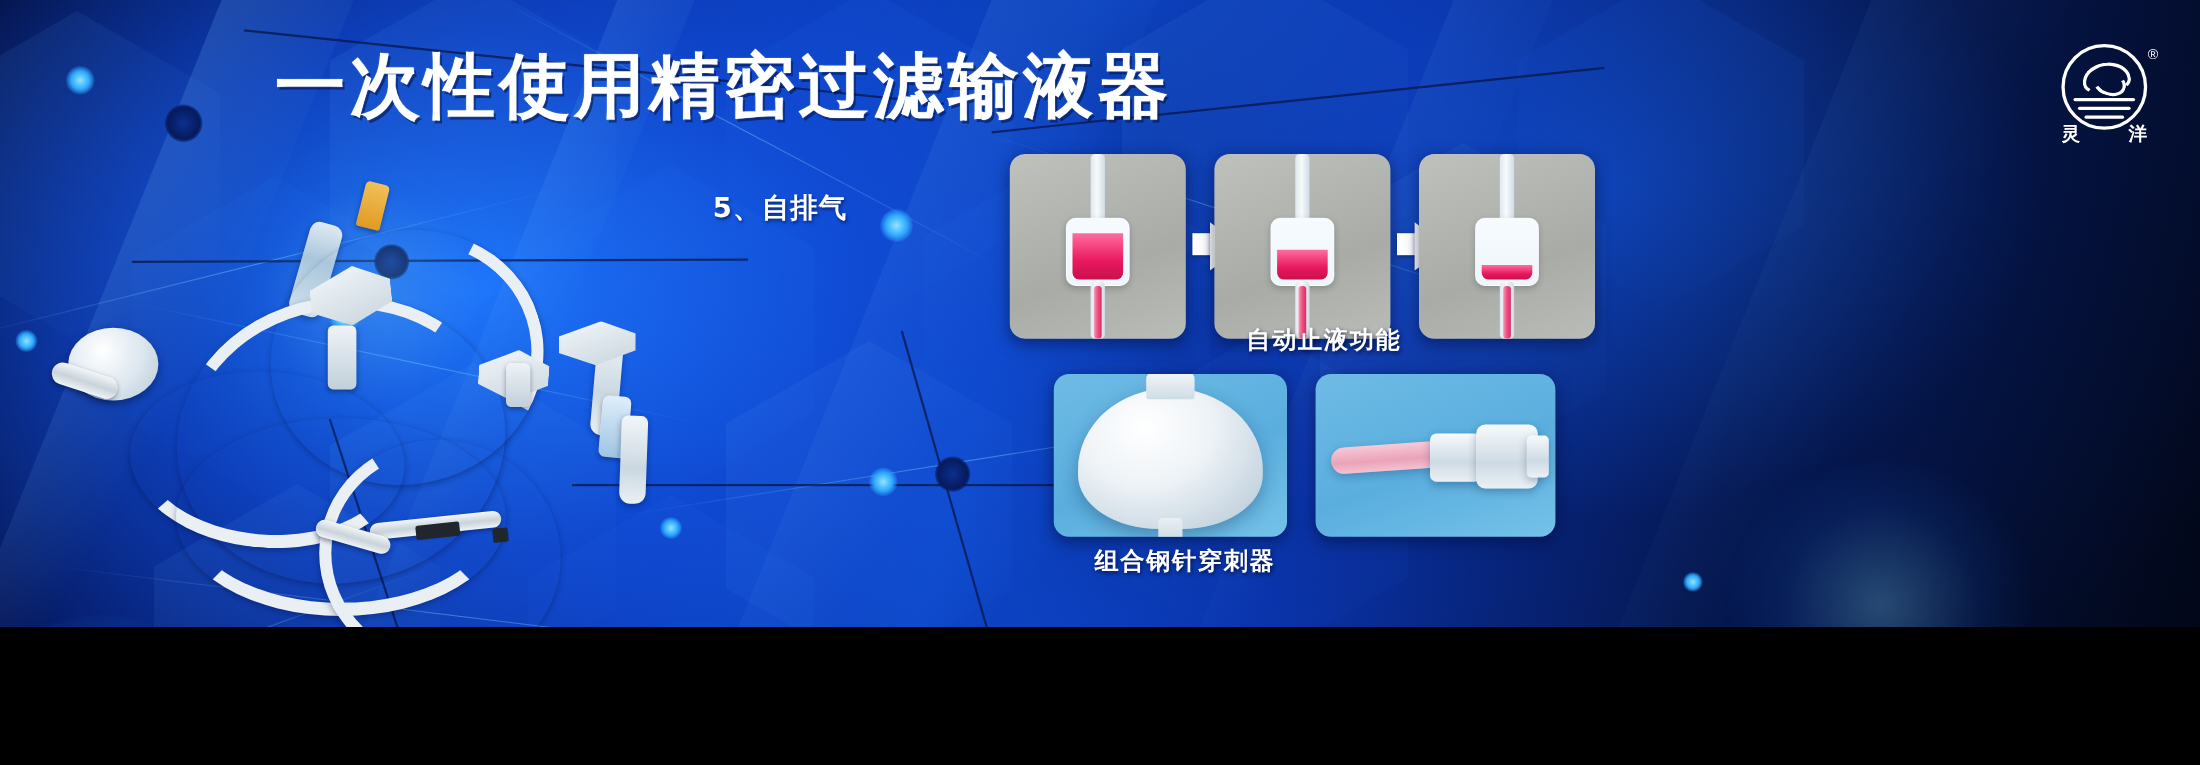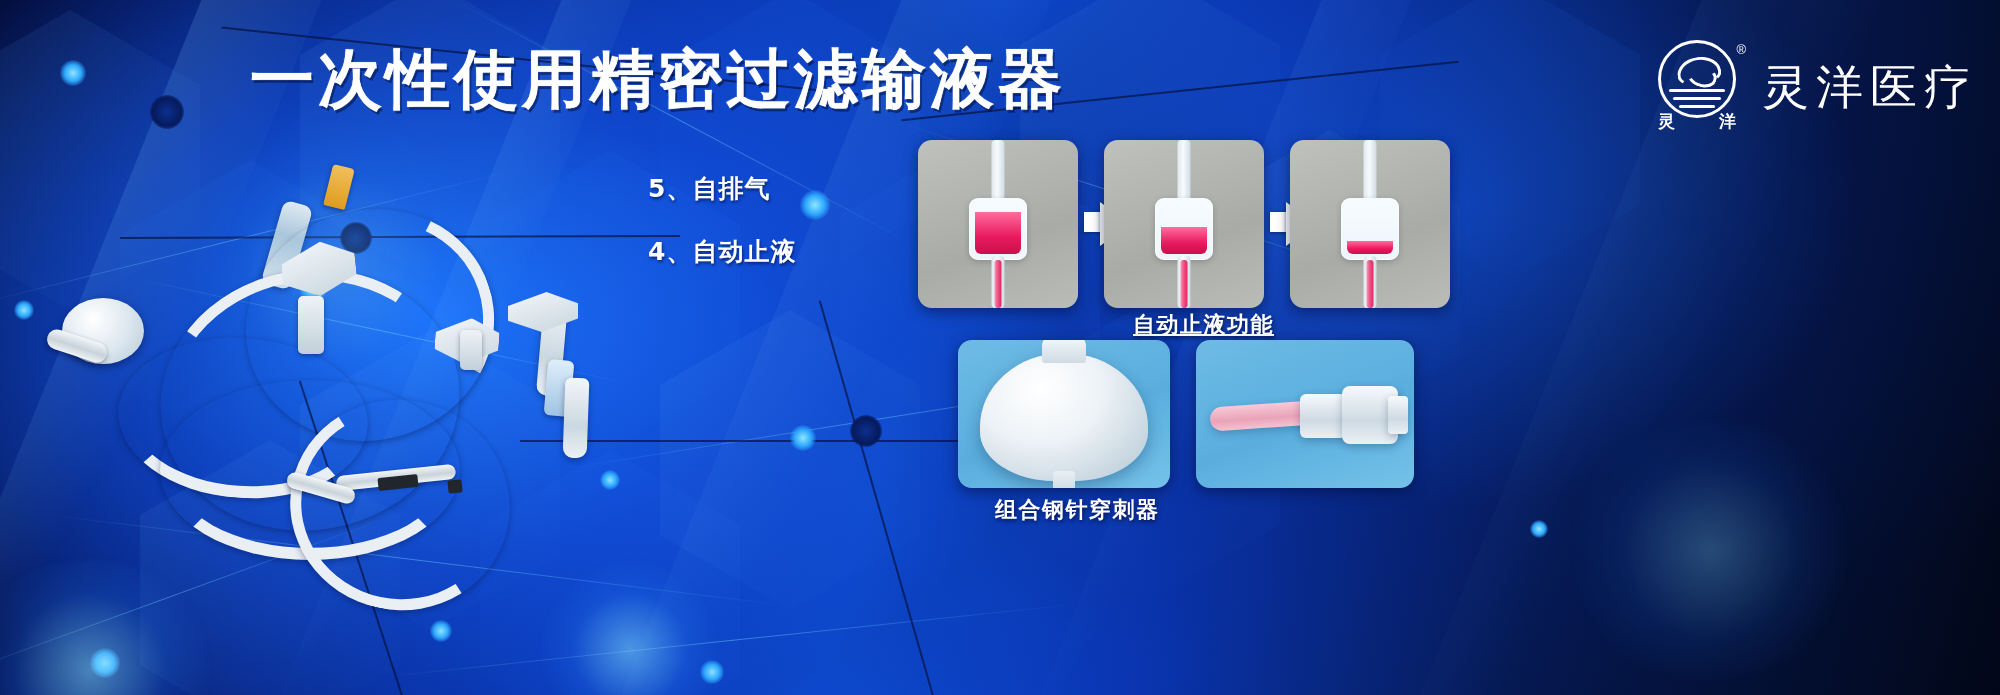--- a/index.html
+++ b/index.html
@@ -1,26 +1,27 @@
 <!DOCTYPE html>
 <html><head>
 <meta charset="utf-8">
 <style>
   * { margin:0; padding:0; box-sizing:border-box; }
   html,body { background:#000; }
   body { font-family:"Liberation Sans", sans-serif; }
 
   #banner {
     position:relative;
-    width:2000px; height:695px;
+    width:2000px; height:570px;
     overflow:hidden;
     background:
       radial-gradient(ellipse 900px 620px at 22% 46%, rgba(30,120,255,0.95) 0%, rgba(16,74,210,0.75) 38%, rgba(6,30,110,0.25) 70%, rgba(2,10,48,0) 100%),
       radial-gradient(ellipse 700px 500px at 72% 30%, rgba(20,90,230,0.55) 0%, rgba(6,28,110,0.2) 60%, rgba(2,8,40,0) 100%),
       linear-gradient(105deg, #030a2e 0%, #061f78 16%, #0b3fc8 33%, #0f55e8 46%, #0a36b4 60%, #05184f 78%, #020718 100%);
+    text-align: center;
   }
 
   
   .bg-layer { position:absolute; inset:0; pointer-events:none; }
   .hex {
     position:absolute;
     width:260px; height:300px;
     clip-path:polygon(50% 0%,100% 25%,100% 75%,50% 100%,0% 75%,0% 25%);
     border:0; opacity:.30;
   }
@@ -331,21 +332,20 @@
         <div class="wave w2"></div>
         <div class="wave w3"></div>
       </div>
       <div id="reg">®</div>
       <div id="brand-mark-cn">
         <span>灵</span>
         <span>洋</span>
       </div>
     </div>
     <div id="brand-text">
-      <div id="brand-cn">灵洋医疗</div>
     </div>
   </div>
 
   <div id="hero">
 
     <div class="spike" style="left:288px; top:16px; transform:rotate(14deg);"></div>
     <div class="drip" style="left:232px; top:52px; transform:rotate(16deg);"></div>
 
     <div class="tube-arc" style="left:205px; top:60px; width:250px; height:230px; border-width:11px; border-color:transparent #e9eff3 transparent transparent; transform:rotate(-18deg);"></div>
     <div class="tube-arc" style="left:120px; top:120px; width:300px; height:260px; border-width:11px; border-color:#e9eff3 transparent transparent transparent; transform:rotate(-10deg);"></div>
@@ -368,21 +368,20 @@
     <div class="needlecap" style="left:524px; top:228px; height:80px; transform:rotate(2deg);"></div>
 
     <div class="tube" style="left:296px; top:320px; width:120px; height:15px; transform:rotate(-6deg);"></div>
     <div class="darkband" style="left:338px; top:326px; transform:rotate(-6deg);"></div>
     <div class="darkband" style="left:408px; top:330px; width:14px; transform:rotate(-6deg);"></div>
     <div class="tube" style="left:246px; top:330px; width:70px; height:16px; transform:rotate(16deg);"></div>
   </div>
 
   <div id="features">
     <div class="feature">5、自排气</div>
-    <div class="feature">4、自动止液</div>
   </div>
 
   <div class="photo-card photo-grey" style="left:918px; top:140px; width:160px; height:168px;">
     <div class="minitube" style="top:0; height:66px;"></div>
     <div class="chamber" style="top:58px; height:62px;">
       <div class="liquid" style="height:70%;"></div>
     </div>
     <div class="minitube" style="top:116px; height:52px;"></div>
     <div class="pinkline" style="top:120px; height:48px;"></div>
   </div>
@@ -404,21 +403,21 @@
 
   <div class="photo-card photo-grey" style="left:1290px; top:140px; width:160px; height:168px;">
     <div class="minitube" style="top:0; height:66px;"></div>
     <div class="chamber" style="top:58px; height:62px;">
       <div class="liquid" style="height:22%;"></div>
     </div>
     <div class="minitube" style="top:116px; height:52px;"></div>
     <div class="pinkline" style="top:120px; height:48px;"></div>
   </div>
 
-  <div class="caption" style="left:1133px; top:310px;text-decoration:underline;">自动止液功能</div>
+  <div class="caption" style="left:1133px; top:294px;">自动止液功能</div>
 
   <div class="photo-card photo-blue" style="left:958px; top:340px; width:212px; height:148px;">
     <div class="housing">
       <div class="housing-top"></div>
       <div class="housing-nip"></div>
     </div>
   </div>
 
   <div class="photo-card photo-blue" style="left:1196px; top:340px; width:218px; height:148px;">
     <div class="connector-pink" style="left:14px;  top:64px; width:104px; height:24px; transform:rotate(-4deg);"></div>

